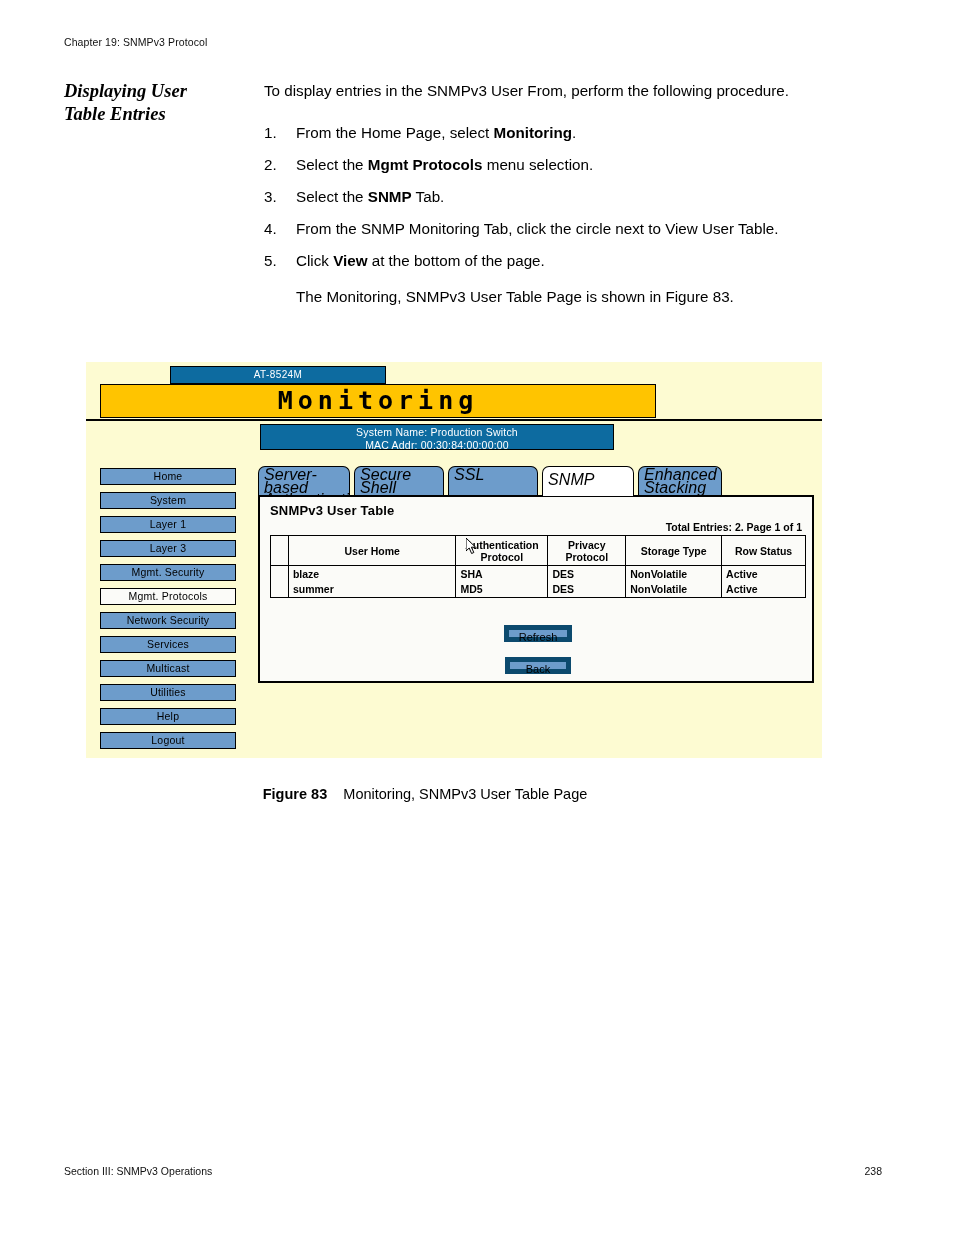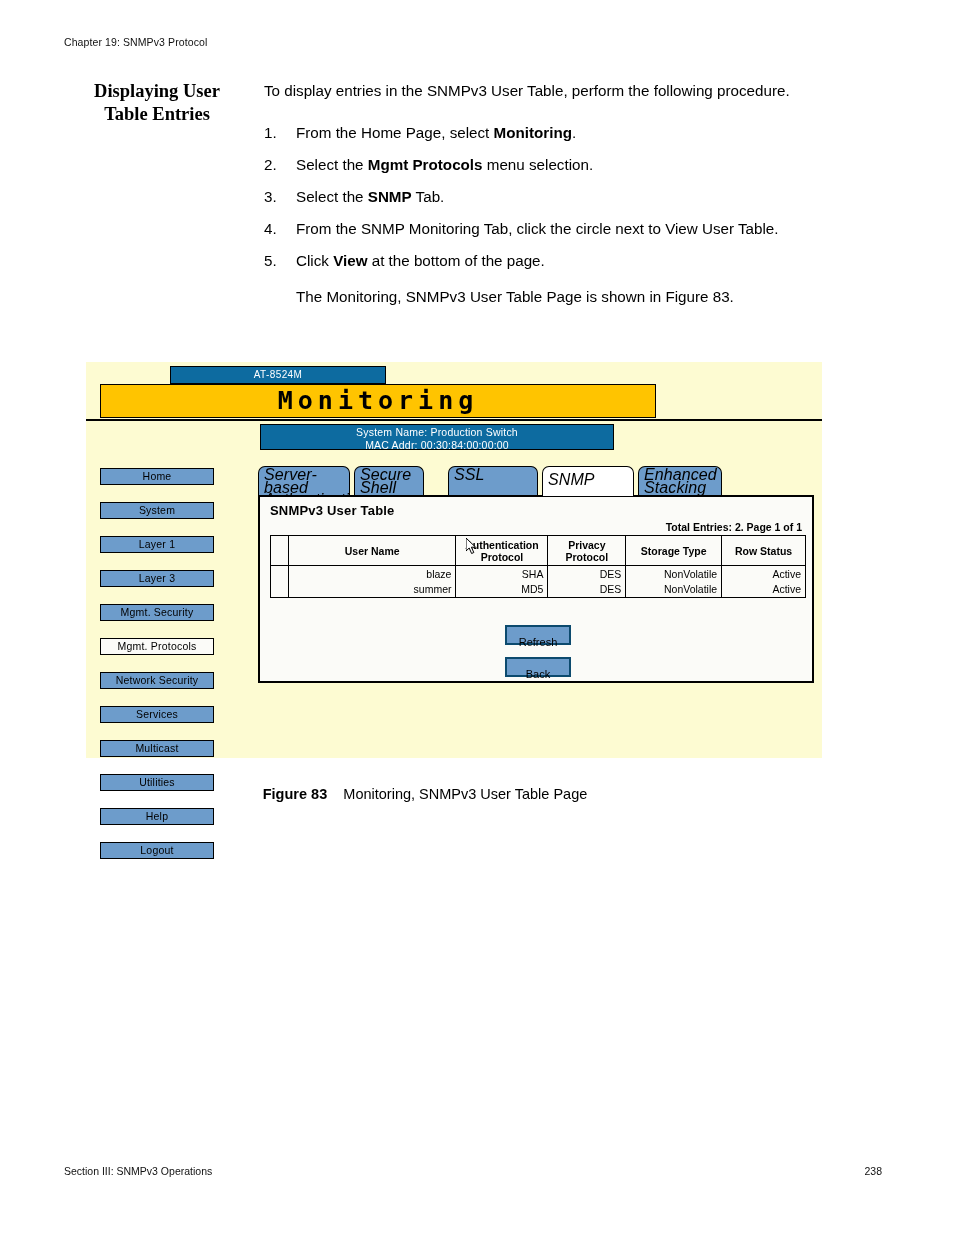--- a/index.html
+++ b/index.html
@@ -22,26 +22,27 @@
     letter-spacing: 0.1px;
     color: #111;
     font-family: "Liberation Sans", sans-serif;
   }
 
   
   .section-heading {
     position: absolute;
     left: 64px; top: 80px;
     width: 186px;
-    text-align: center;
+    text-align: left;
     font-family: "Liberation Serif", serif;
     font-weight: bold;
     font-size: 18.5px;
     line-height: 23px;
     color: #000;
+    font-style: italic;
   }
 
   .body-col {
     position: absolute;
     left: 264px; top: 80px;
     width: 540px;
   }
   .intro-par {
     font-size: 15.2px;
     line-height: 22px;
@@ -137,24 +138,24 @@
   }
 
   
   .sidebar {
     position: absolute;
     left: 14px; top: 106px;
     width: 144px;
   }
   .side-btn {
     display: block;
-    width: 114px; height: 17px;
+    width: 136px; height: 17px;
     background: #6d9ccb;
     border: 1px solid #000;
-    margin-bottom: 17px;
+    margin-bottom: 7px;
     font-size: 10.5px;
     line-height: 15px;
     text-align: center;
     color: #000;
     letter-spacing: 0.2px;
   }
   .side-btn.selected {
     background: #fbfbf8;
   }
 
@@ -229,39 +230,39 @@
   table.usertable th {
     font-weight: bold;
     text-align: center;
     height: 30px;
     line-height: 12px;
     white-space: pre-line;
   }
   table.usertable td {
     height: 16px;
     padding: 0 4px;
-    text-align: right;
-    font-weight: normal;
+    text-align: left;
+    font-weight: bold;
   }
   table.usertable td.sel {
     width: 18px;
     padding: 0;
   }
   table.usertable th.sel { width: 18px; }
 
   .btn-row { position: absolute; left: 0; width: 556px; text-align: center; }
   .ui-btn {
     display: inline-block;
     background: #6d9ccb;
-    border: 2px solid #0c4a6e;
+    border: 5px solid #0c4a6e;
     font-size: 11px;
     line-height: 15px;
     height: 17px;
     min-width: 66px;
-    padding: 8px 10px;
+    padding: 0 10px;
     color: #000;
     text-align: center;
   }
 
   
   .cursor-arrow {
     position: absolute;
     left: 380px; top: 176px;
     width: 12px; height: 18px;
     z-index: 6;
@@ -296,21 +297,21 @@
 <body>
 
 <div class="running-head">Chapter 19: SNMPv3 Protocol</div>
 
 <div class="section-heading">
   <div>Displaying User</div>
   <div>Table Entries</div>
 </div>
 
 <div class="body-col">
-  <p class="intro-par">To display entries in the SNMPv3 User Table, perform the following procedure.</p>
+  <p class="intro-par">To display entries in the SNMPv3 User From, perform the following procedure.</p>
   <ol class="steps" id="steps-list">
       <li><span class="num">1.</span><span>From the Home Page, select <b>Monitoring</b>.</span></li>
       <li><span class="num">2.</span><span>Select the <b>Mgmt Protocols</b> menu selection.</span></li>
       <li><span class="num">3.</span><span>Select the <b>SNMP</b> Tab.</span></li>
       <li><span class="num">4.</span><span>From the SNMP Monitoring Tab, click the circle next to View User Table.</span></li>
       <li><span class="num">5.</span><span>Click <b>View</b> at the bottom of the page.</span></li>
     </ol>
   <p class="follow-par">The Monitoring, SNMPv3 User Table Page is shown in Figure 83.</p>
 </div>
 
@@ -340,36 +341,36 @@
       <div class="side-btn">Services</div>
       <div class="side-btn">Multicast</div>
       <div class="side-btn">Utilities</div>
       <div class="side-btn">Help</div>
       <div class="side-btn">Logout</div>
     </div>
 
   <div class="tabstrip" id="tab-strip">
       <div class="tabitem" style="left: 0px; width: 92px;">Server-based
 Authentication</div>
-      <div class="tabitem" style="left: 96px; width: 70px;">Secure Shell</div>
+      <div class="tabitem" style="left: 96px; width: 90px;">Secure Shell</div>
       <div class="tabitem" style="left: 190px; width: 90px;">SSL</div>
       <div class="tabitem active" style="left: 284px; width: 92px;">SNMP</div>
       <div class="tabitem" style="left: 380px; width: 84px;">Enhanced
 Stacking</div>
     </div>
 
   <div class="panel">
     <div class="panel-title">SNMPv3 User Table</div>
     <div class="entries-note">Total Entries: 2. Page 1 of 1</div>
 
     <table class="usertable">
       <thead>
         <tr id="table-header-row">
             <th class="sel" style="width: 18px;"></th>
-            <th style="width: 168px;">User Name</th>
+            <th style="width: 168px;">User Home</th>
             <th style="width: 92px;">Authentication
 Protocol</th>
             <th style="width: 78px;">Privacy
 Protocol</th>
             <th style="width: 96px;">Storage Type</th>
             <th style="width: 84px;">Row Status</th>
           </tr>
       </thead>
       <tbody id="table-body">
           <tr>

